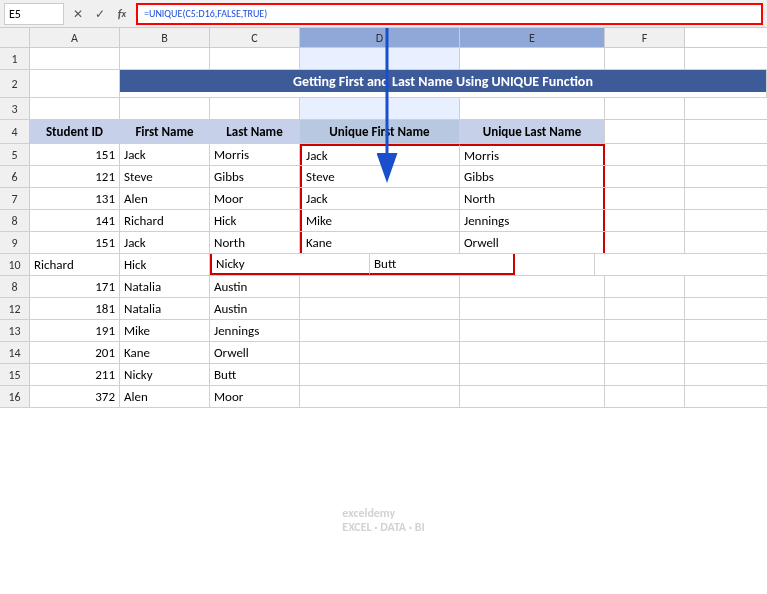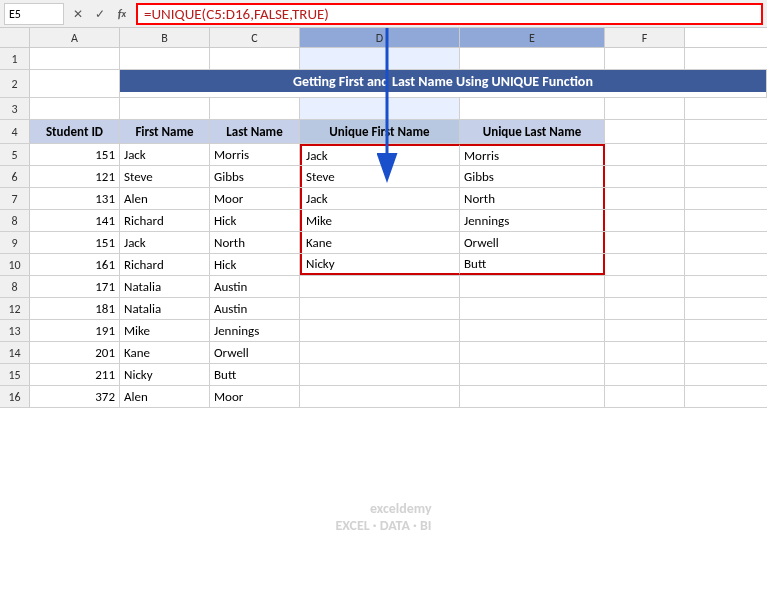--- a/index.html
+++ b/index.html
@@ -45,25 +45,25 @@
       justify-content: center;
       font-size: 12px;
       color: #555;
       cursor: pointer;
     }
     .formula-bar {
       flex: 1;
       height: 22px;
       border: 2px solid #ff0000;
       background: #fff;
-      font-size: 15px;
+      font-size: 10px;
       padding: 0 6px;
       display: flex;
       align-items: center;
-      color: #b91c1c;
+      color: #1d4ed8;
     }
 
     
     .spreadsheet {
       display: flex;
       flex-direction: column;
       height: calc(100% - 28px);
     }
 
     
@@ -174,24 +174,24 @@
       height: 594px;
       pointer-events: none;
     }
 
     
     .watermark {
       position: absolute;
       bottom: 60px;
       left: 50%;
       transform: translateX(-50%);
-      font-size: 14px;
+      font-size: 12px;
       color: rgba(180,180,180,0.6);
       font-weight: bold;
-      text-align: right;
+      text-align: left;
       white-space: nowrap;
     }
   </style>
 </head>
 <body>
 
 <div class="top-bar">
   <div class="name-box">
     <span>E5</span>
   </div>
@@ -364,23 +364,20 @@
           <span>Kane</span>
         </div>
       <div class="cell col-f" style="border-right:2px solid #cc0000;">
           <span>Orwell</span>
         </div>
       <div class="cell col-g"></div>
     </div>
 
     <div class="grid-row">
       <div class="row-num">10</div>
-      <div class="cell col-b cell-right">
-          <span>161</span>
-        </div>
       <div class="cell col-c">
           <span>Richard</span>
         </div>
       <div class="cell col-d">
           <span>Hick</span>
         </div>
       <div class="cell col-e" style="border-left:2px solid #cc0000; border-bottom:2px solid #cc0000;">
           <span>Nicky</span>
         </div>
       <div class="cell col-f" style="border-right:2px solid #cc0000; border-bottom:2px solid #cc0000;">

